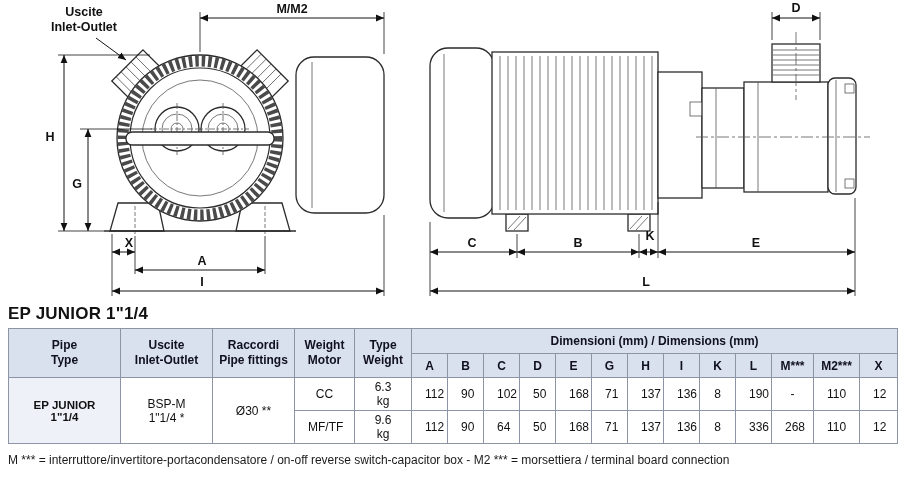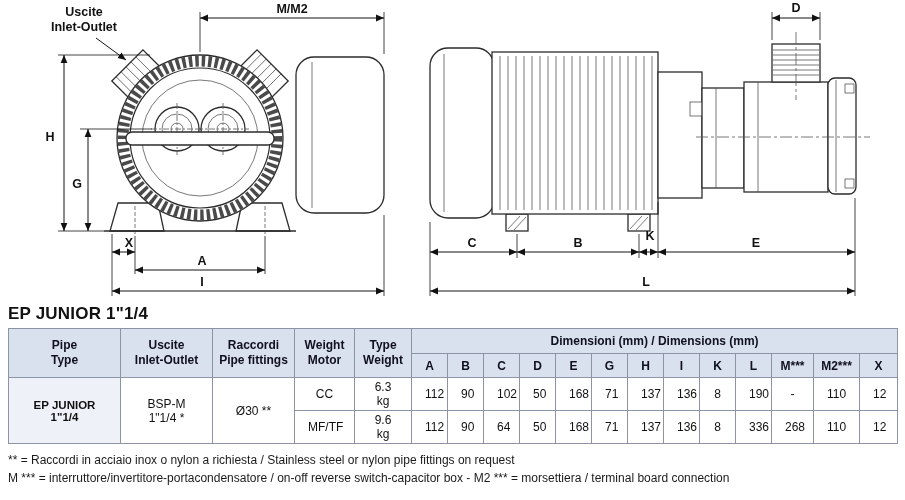--- a/index.html
+++ b/index.html
@@ -326,15 +326,14 @@
       <td>8</td>
       <td>336</td>
       <td>268</td>
       <td>110</td>
       <td>12</td>
     </tr>
   </tbody>
 </table>
 
 <div class="footnotes">
-  <div>** = Raccordi in acciaio inox o nylon a richiesta / Stainless steel or nylon pipe fittings on request</div>
   <div>M *** = interruttore/invertitore-portacondensatore / on-off reverse switch-capacitor box - M2 *** = morsettiera / terminal board connection</div>
 </div>
 
 </body></html>

